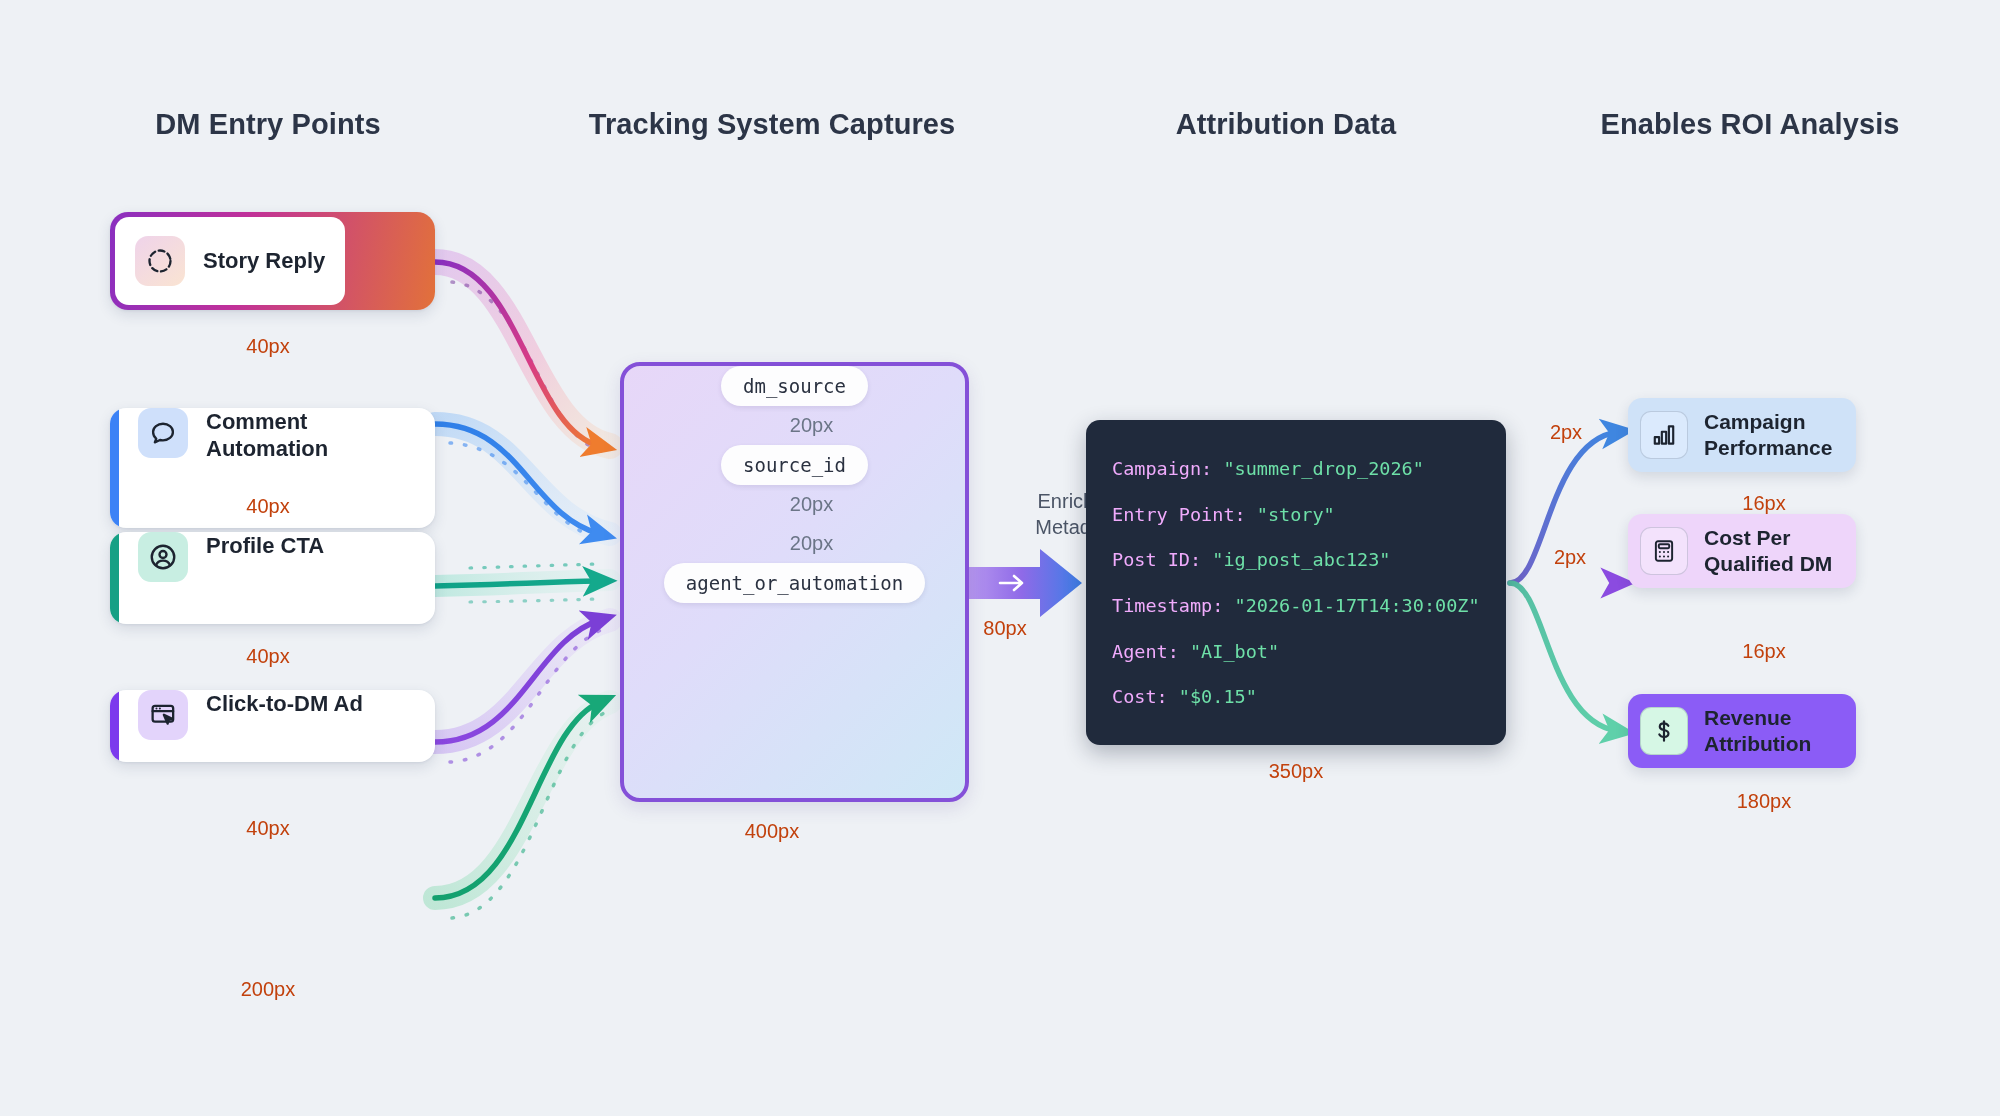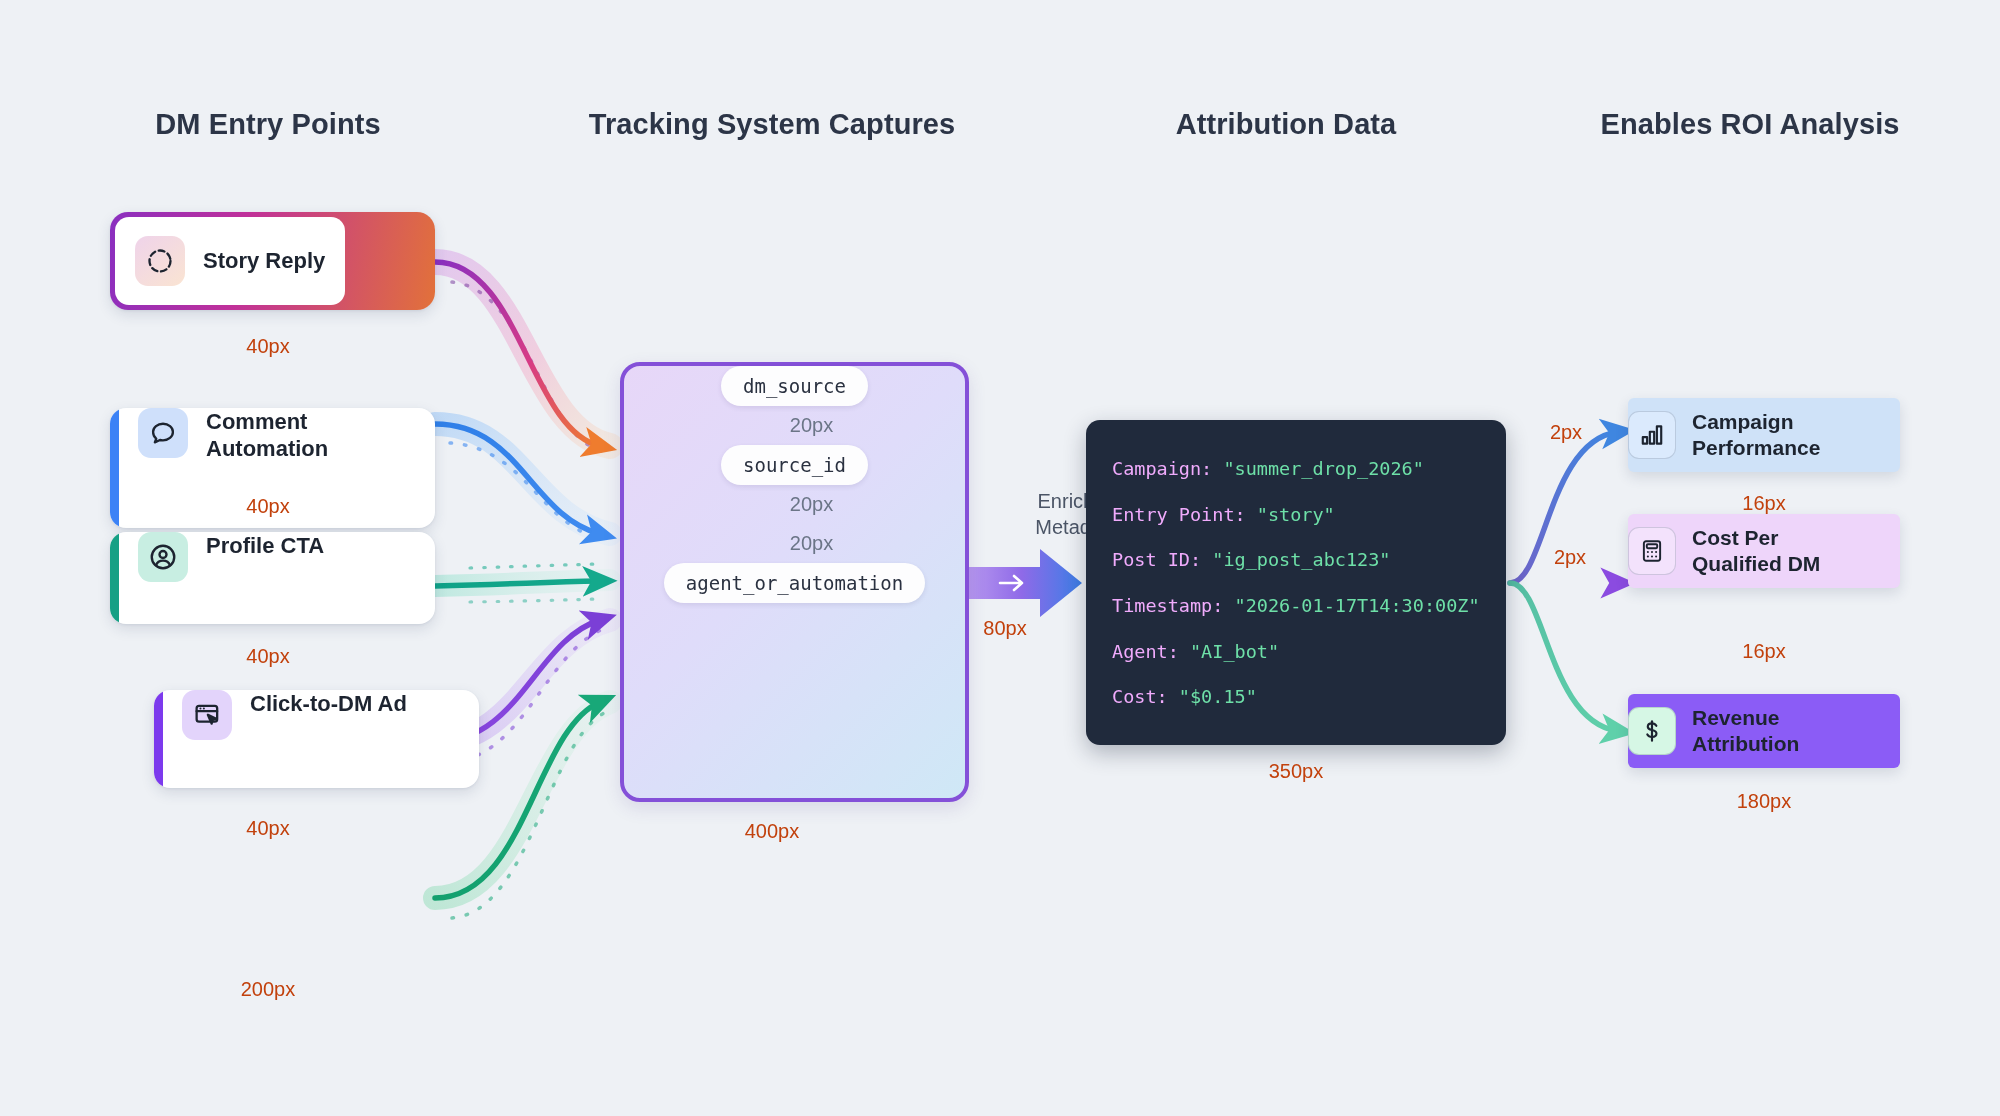--- a/index.html
+++ b/index.html
@@ -135,25 +135,25 @@
     font-size:18.5px;
     line-height:2.47;
   }
   #code-block .k{ color:#f0abfc; }
   #code-block .v{ color:#6ee0a8; }
 
   
   .roi-card{
     position:absolute;
     left:1628px;
-    width:272px;
-    border-radius:6px;
+    width:228px;
+    border-radius:14px;
     display:flex;
     align-items:center;
-    padding:0 0;
+    padding:0 12px;
     box-shadow:0 5px 13px rgba(40,55,90,.14);
   }
   .roi-card .ico{
     width:48px; height:48px;
     border-radius:11px;
     border:1.6px solid rgba(40,60,90,.18);
     display:flex;align-items:center;justify-content:center;
     flex:0 0 auto;
   }
   .roi-card .lbl{
@@ -337,21 +337,21 @@
     <div class="ico" style="background:#c8eee2">
       <svg width="30" height="30" viewBox="0 0 24 24" fill="none" stroke="#1d2430" stroke-width="1.9" stroke-linecap="round">
         <circle cx="12" cy="12" r="9"></circle>
         <circle cx="12" cy="10" r="2.8"></circle>
         <path d="M6.4 18.6c.9-2.5 3-3.7 5.6-3.7s4.7 1.2 5.6 3.7"></path>
       </svg>
     </div>
     <div class="lbl">Profile CTA</div>
   </div>
 
-  <div class="entry-card" style="top:690px;height:98px;margin-left:44px;">
+  <div class="entry-card" style="top:690px;height:72px;">
     <div class="accent" style="background:#7c3aed"></div>
     <div class="ico" style="background:#e3d4fb">
       <svg width="29" height="29" viewBox="0 0 24 24" fill="none" stroke="#1d2430" stroke-width="1.9" stroke-linejoin="round" stroke-linecap="round">
         <rect x="3" y="4" width="17" height="13" rx="2"></rect>
         <path d="M3 8.4h17"></path>
         <circle cx="6.2" cy="6.2" r=".85" fill="#1d2430" stroke="none"></circle>
         <circle cx="9" cy="6.2" r=".85" fill="#1d2430" stroke="none"></circle>
         <path d="M12.3 11.4l7 3.4-3 .9-.9 3z" fill="#1d2430"></path>
       </svg>
     </div>

